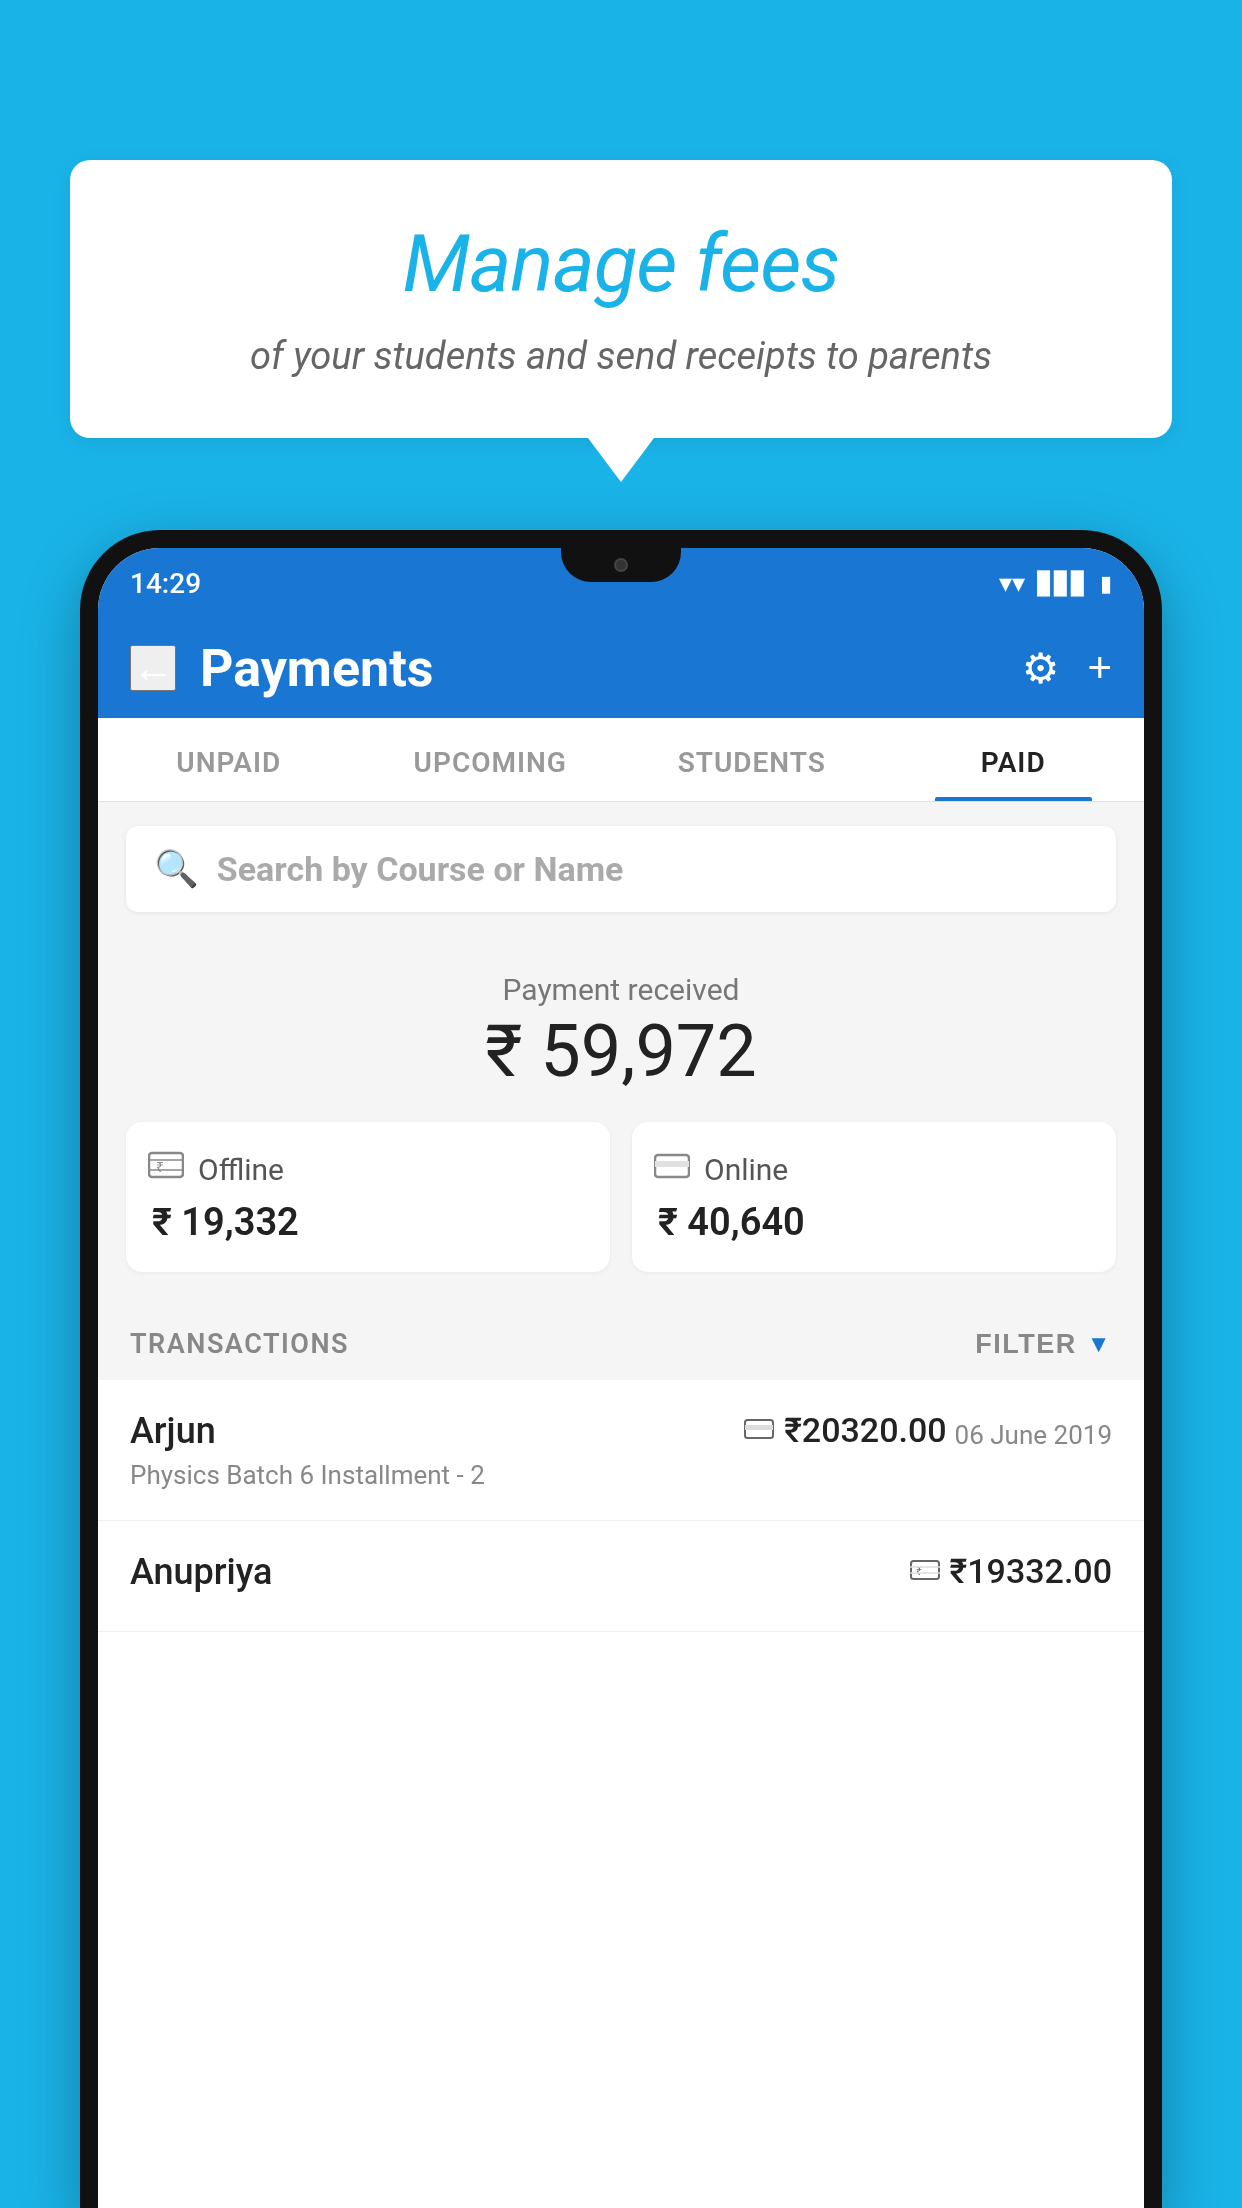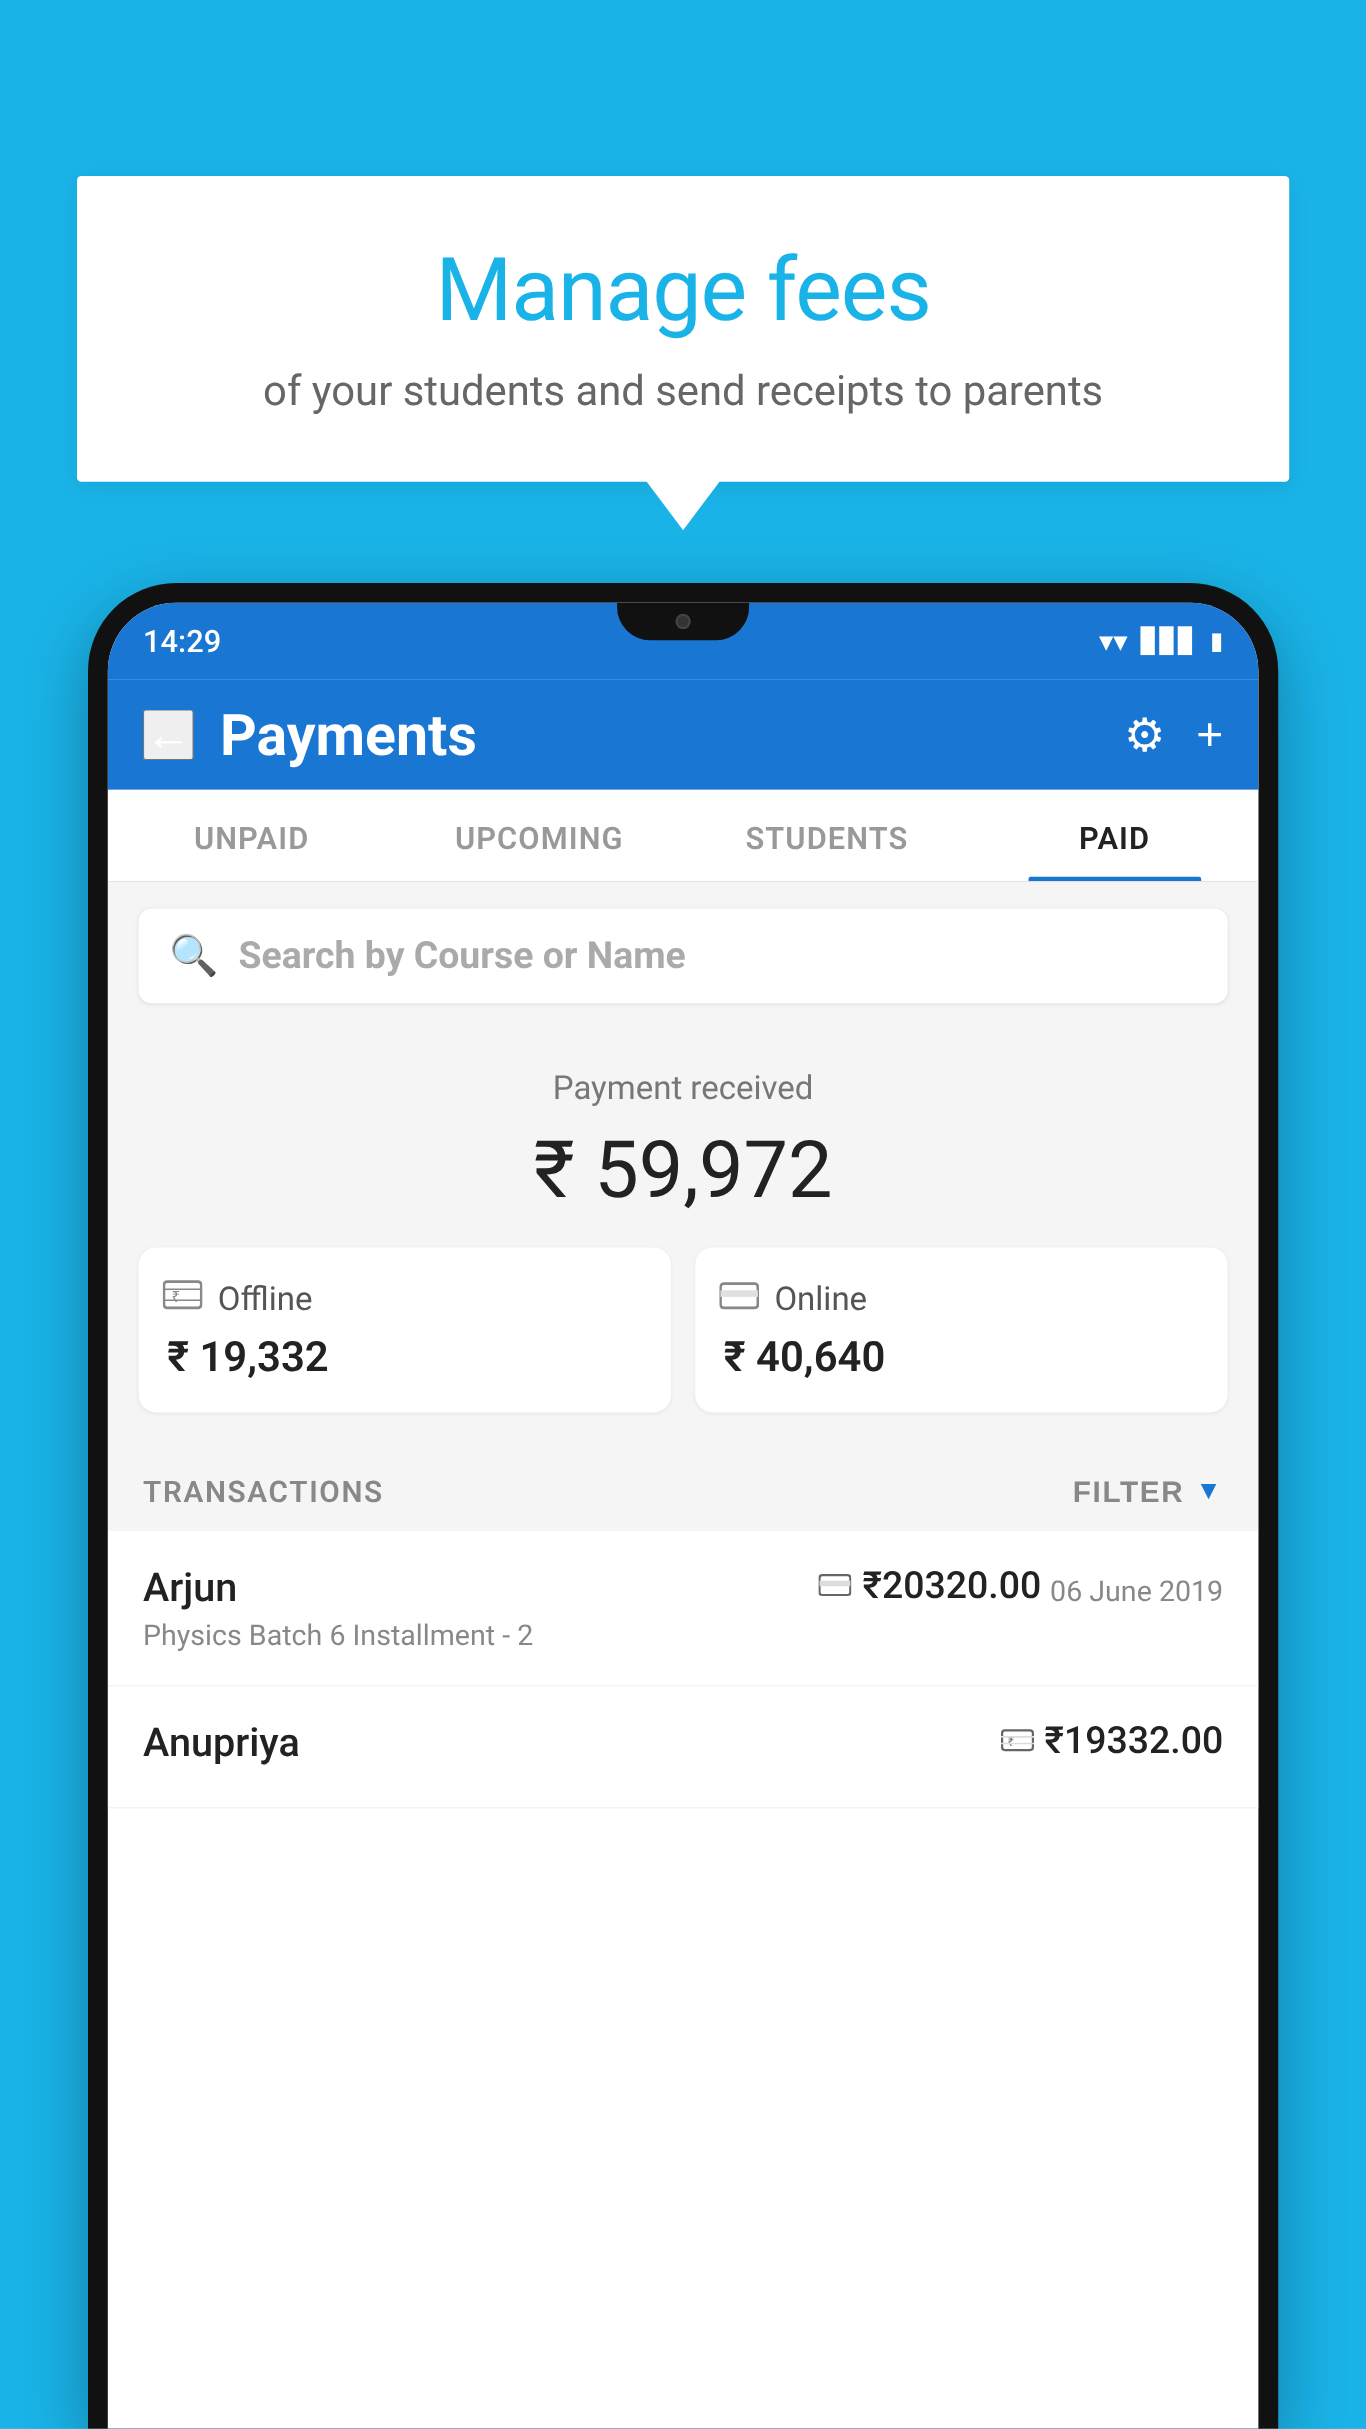--- a/index.html
+++ b/index.html
@@ -12,24 +12,25 @@
       position: relative;
     }
 
     
     .bubble-card {
       position: absolute;
       top: 160px;
       left: 70px;
       right: 70px;
       background: #fff;
-      border-radius: 4px;
+      border-radius: 20px;
       padding: 60px 50px 55px;
       text-align: center;
       box-shadow: 0 4px 20px rgba(0,0,0,0.08);
+      font-style: italic;
     }
     .bubble-card::after {
       content: '';
       position: absolute;
       bottom: -44px;
       left: 50%;
       transform: translateX(-50%);
       width: 0;
       height: 0;
       border-left: 36px solid transparent;
@@ -202,21 +203,21 @@
 
     
     .payment-summary {
       background: #f5f5f5;
       padding: 36px 28px 28px;
       text-align: center;
     }
     .payment-received-label {
       font-size: 30px;
       color: #777;
-      margin-bottom: 14px;
+      margin-bottom: 2px;
     }
     .payment-amount {
       font-size: 72px;
       font-weight: 400;
       color: #222;
       margin-bottom: 28px;
     }
 
     .payment-cards {
       display: flex;

